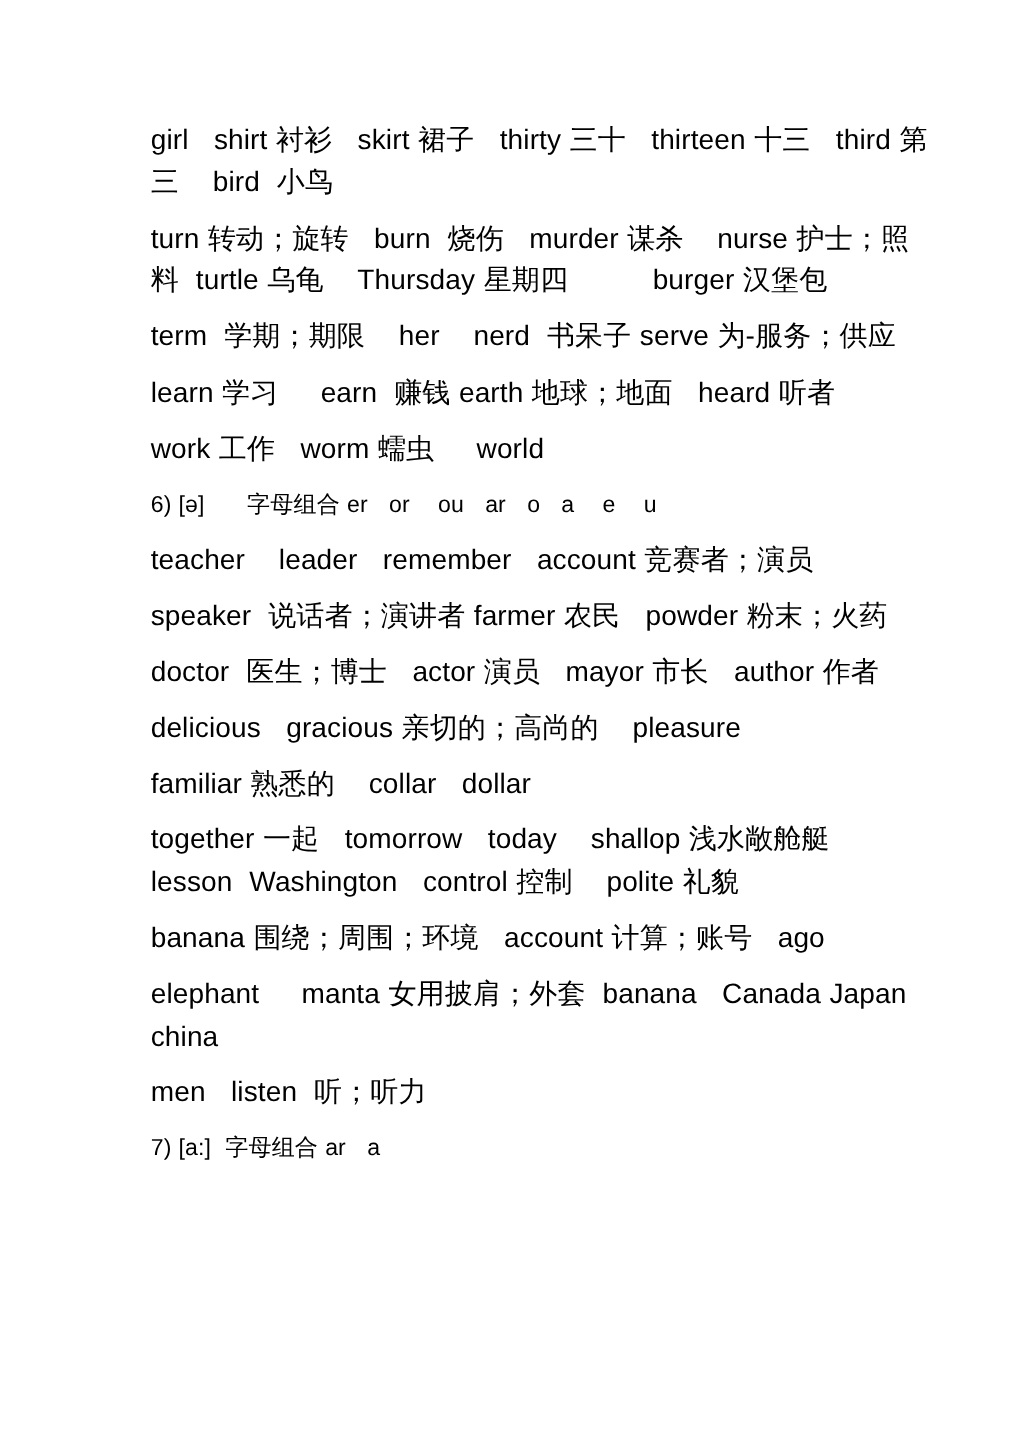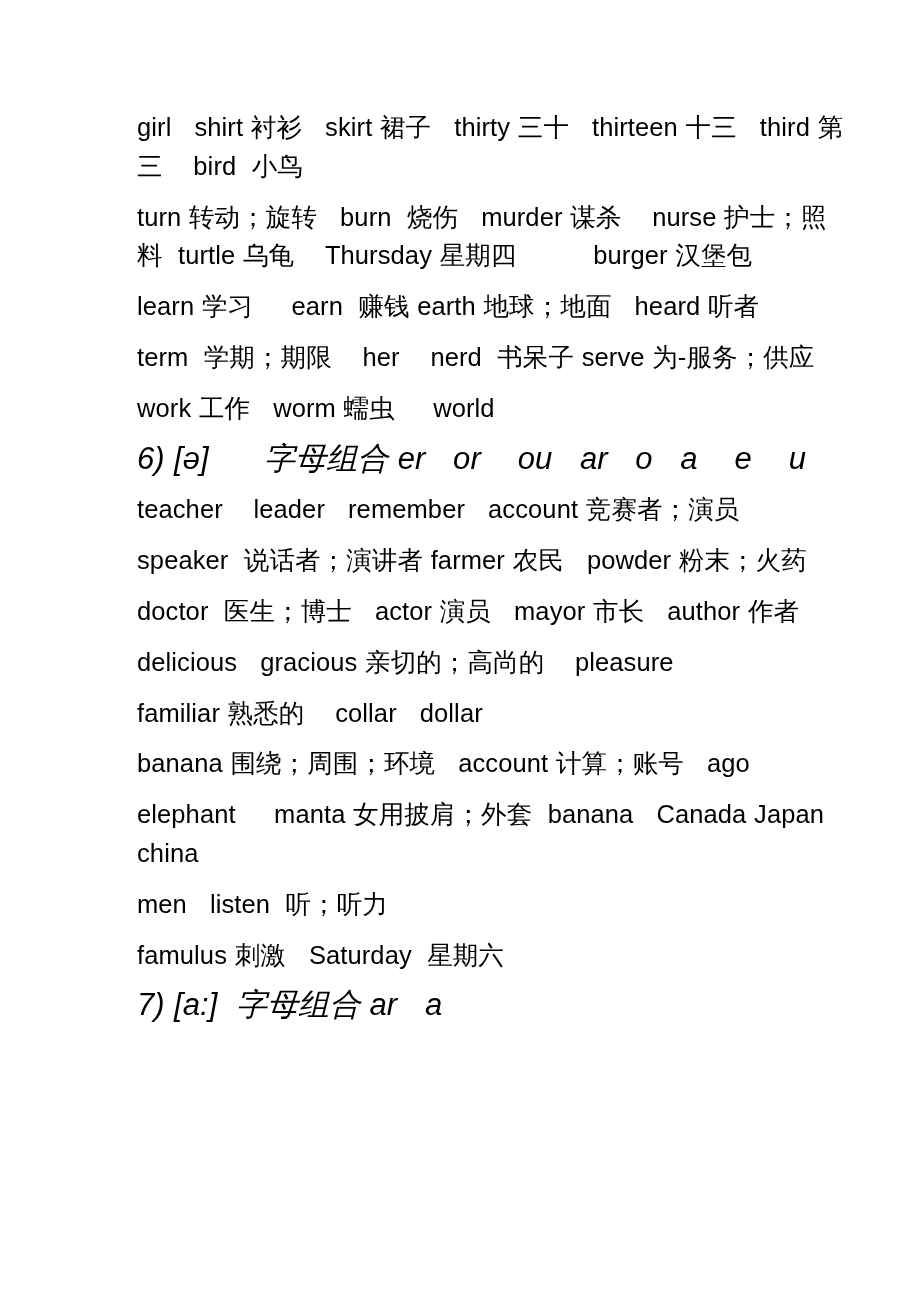--- a/index.html
+++ b/index.html
@@ -36,60 +36,59 @@
     white-space: pre-wrap;
     margin: 0 0 0 0;
     font-weight: 400;
     -webkit-font-smoothing: antialiased;
   }
   
   .para + .para {
     margin-top: 12px;
   }
   .section-head {
-    font-size: 31px;
+    font-size: 21px;
     line-height: 38.8px;
     white-space: pre-wrap;
-    font-style: italic;
   }
 </style>
 </head>
 <body>
 
 <div class="page">
   <div class="doc-body">
 
     <p class="para">girl   shirt 衬衫   skirt 裙子   thirty 三十   thirteen 十三   third 第三    bird  小鸟</p>
 
     <p class="para">turn 转动；旋转   burn  烧伤   murder 谋杀    nurse 护士；照料  turtle 乌龟    Thursday 星期四          burger 汉堡包</p>
 
+    <p class="para">term  学期；期限    her    nerd  书呆子 serve 为-服务；供应</p>
+
     <p class="para">learn 学习     earn  赚钱 earth 地球；地面   heard 听者</p>
-
-    <p class="para">term  学期；期限    her    nerd  书呆子 serve 为-服务；供应</p>
 
     <p class="para">work 工作   worm 蠕虫     world</p>
 
     <p class="para section-head">6) [ə]      字母组合 er   or    ou   ar   o   a    e    u</p>
 
     <p class="para">teacher    leader   remember   account 竞赛者；演员</p>
 
     <p class="para">speaker  说话者；演讲者 farmer 农民   powder 粉末；火药</p>
 
     <p class="para">doctor  医生；博士   actor 演员   mayor 市长   author 作者</p>
 
 
     <p class="para">delicious   gracious 亲切的；高尚的    pleasure</p>
 
     <p class="para">familiar 熟悉的    collar   dollar</p>
 
+    <p class="para">together 一起   tomorrow   today    shallop 浅水敞舱艇   lesson  Washington   control 控制    polite 礼貌</p>
 
     <p class="para">banana 围绕；周围；环境   account 计算；账号   ago</p>
 
     <p class="para">elephant     manta 女用披肩；外套  banana   Canada Japan   china</p>
 
     <p class="para">men   listen  听；听力</p>
 
-    <p class="para">famulus 刺激   Saturday  星期六</p>
 
     <p class="para section-head">7) [a:]  字母组合 ar   a</p>
 
   </div>
 </div>
 
 </body></html>

